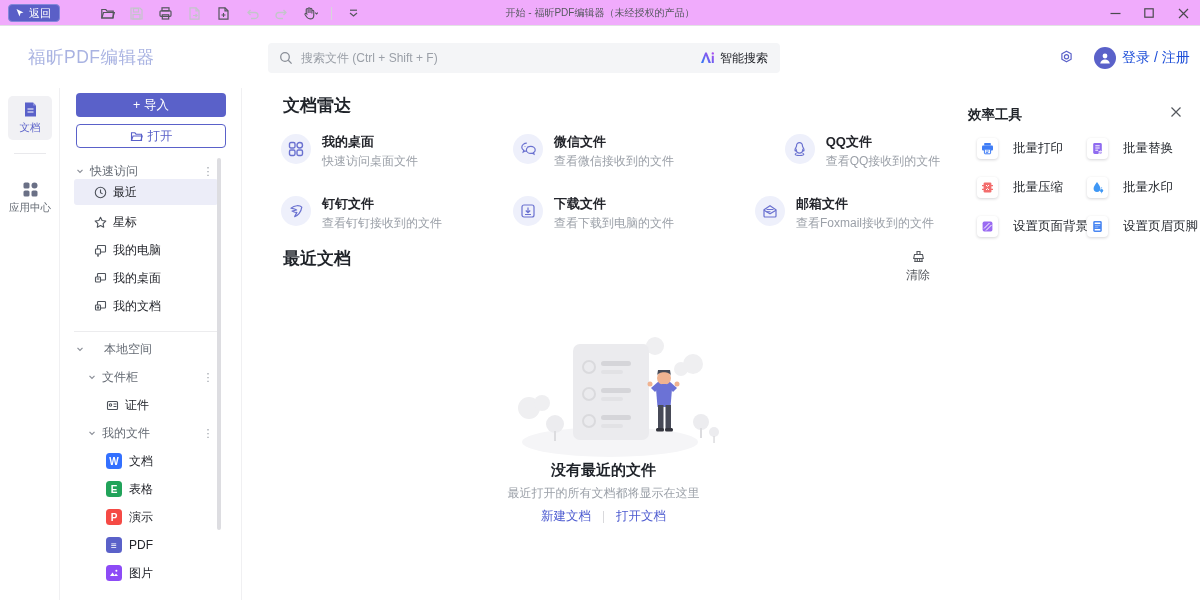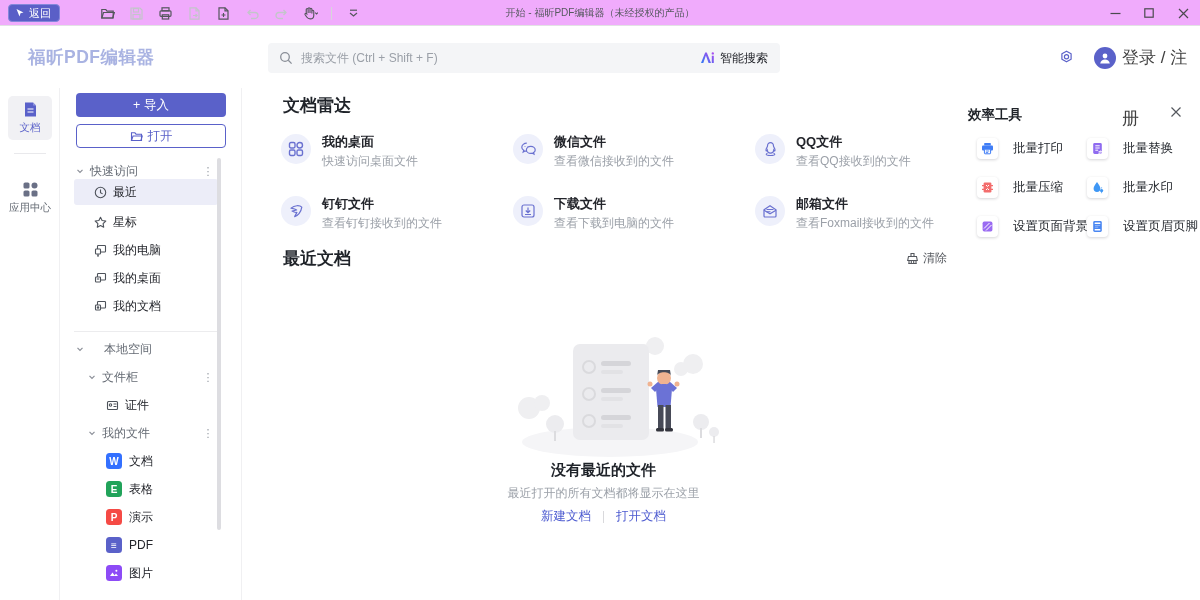--- a/index.html
+++ b/index.html
@@ -20,34 +20,34 @@
   .ic-on { color:#54565c; } .ic-off { color:#c3c5ca; }
   .tb-sep { width:1px; height:13px; background:#d6d6d9; }
   .tb-title { position:absolute; left:0; top:0; width:1200px; height:26px; line-height:26px;
     text-align:center; font-size:10px; color:#55585e; pointer-events:none; }
   .win-controls { position:absolute; right:0; top:0; height:26px; display:flex; }
   .win-btn { width:34px; height:26px; display:flex; align-items:center; justify-content:center; color:#4a4a4e; }
 
   
   .header { position:absolute; left:0; top:27px; width:1200px; height:61px; background:#fff; }
   .logo { position:absolute; left:28px; top:0; height:61px; line-height:61px;
-    font-size:17.5px; font-weight:700; color:#a9b3e2; letter-spacing:0.5px; }
+    font-size:17.5px; font-weight:400; color:#a9b3e2; letter-spacing:0.5px; }
   .searchbar { position:absolute; left:268px; top:16px; width:512px; height:30px;
     background:#f4f5f7; border-radius:4px; display:flex; align-items:center; }
   .searchbar input { flex:1; border:none; outline:none; background:transparent;
     font-size:12px; color:#23252b; margin-left:8px; font-family:inherit; }
   .searchbar input::placeholder { color:#9ba0a8; }
   .mag { margin-left:11px; color:#8a8f98; }
   .ai-search { display:flex; align-items:center; gap:5px; margin-right:12px;
     font-size:12px; color:#23252b; white-space:nowrap; }
   .gear { position:absolute; left:1059px; top:23px; color:#5a61c9; }
   .avatar { position:absolute; left:1094px; top:20px; width:22px; height:22px;
     border-radius:50%; background:#5a61c9; display:flex; align-items:center; justify-content:center; }
   .login { position:absolute; left:1122px; top:0; height:61px; line-height:61px;
-    font-size:17px; color:#404040; }
+    font-size:14px; color:#1d4ed8; }
 
   
   .rail { position:absolute; left:0; top:88px; width:60px; height:512px;
     background:#fff; border-right:1px solid #f0f0f2; }
   .rail-item { position:absolute; left:8px; width:44px; height:44px; border-radius:5px;
     display:flex; flex-direction:column; align-items:center; justify-content:center; gap:3px; }
   .rail-item.sel { background:#f1f1f4; }
   .rail-label { font-size:10.5px; }
   .rail-item.sel .rail-label { color:#5a61c9; }
   .rail-item:not(.sel) .rail-label { color:#646a73; }
@@ -77,21 +77,21 @@
     border-radius:2px; background:#dddde1; }
 
   
   .sec-title { position:absolute; font-size:17px; font-weight:700; color:#1f2329; }
   .card { position:absolute; width:215px; height:34px; display:flex; align-items:flex-start; gap:11px; }
   .card-circ { width:30px; height:30px; border-radius:50%; background:#eef0fb;
     display:flex; align-items:center; justify-content:center; color:#6a71d0; flex:none; }
   .card-title { font-size:13px; font-weight:700; color:#23252b; line-height:15px; }
   .card-desc { font-size:12px; color:#9ba0a8; margin-top:4px; white-space:nowrap; }
   .clear-btn { position:absolute; left:906px; top:250px; display:flex; align-items:center; gap:4px;
-    font-size:12px; color:#55585e; }
+    font-size:12px; color:#55585e;flex-direction:column; }
   .empty-title { position:absolute; left:242px; width:723px; top:461px; text-align:center;
     font-size:15px; font-weight:700; color:#1f2329; }
   .empty-desc { position:absolute; left:242px; width:723px; top:485px; text-align:center;
     font-size:12px; color:#9ba0a8; }
   .empty-links { position:absolute; left:242px; width:723px; top:508px;
     display:flex; align-items:center; justify-content:center; gap:12px; }
   .elink { font-size:12.5px; color:#4d5bd0; }
   .elink-sep { width:1px; height:12px; background:#d9d9dc; }
 
   
@@ -442,21 +442,21 @@
           <circle cx="5" cy="5.4" r="0.5" fill="currentColor" stroke="none"></circle>
           <circle cx="8" cy="5.4" r="0.5" fill="currentColor" stroke="none"></circle>
         </svg>
     </span>
     <span>
         <div class="card-title">微信文件</div>
     <div class="card-desc">查看微信接收到的文件</div>
       </span>
   </div>
 
-  <div class="card" style="left:755px; top:134px;">
+  <div class="card" style="left:755px; top:134px;justify-content:center;">
     <span class="card-circ">
       <svg width="15" height="16" viewBox="0 0 15 16" fill="none" stroke="currentColor" stroke-width="1.2">
           <path d="M7.5 1.6c-1.9 0-3 1.5-3 3.3 0 .8-.8 1.7-1.2 2.8-.4 1.1-.4 2.2.1 2.3.3.1.6-.2.9-.7.1 1.6 1.4 2.9 3.2 2.9s3.1-1.3 3.2-2.9c.3.5.6.8.9.7.5-.1.5-1.2.1-2.3-.4-1.1-1.2-2-1.2-2.8 0-1.8-1.1-3.3-3-3.3z"></path>
           <path d="M4.5 12.2c-.8.3-1.3.7-1.3 1.1 0 .7 1.9 1.2 4.3 1.2s4.3-.5 4.3-1.2c0-.4-.5-.8-1.3-1.1" stroke-width="1.1"></path>
         </svg>
     </span>
     <span>
         <div class="card-title">QQ文件</div>
     <div class="card-desc">查看QQ接收到的文件</div>
       </span>

